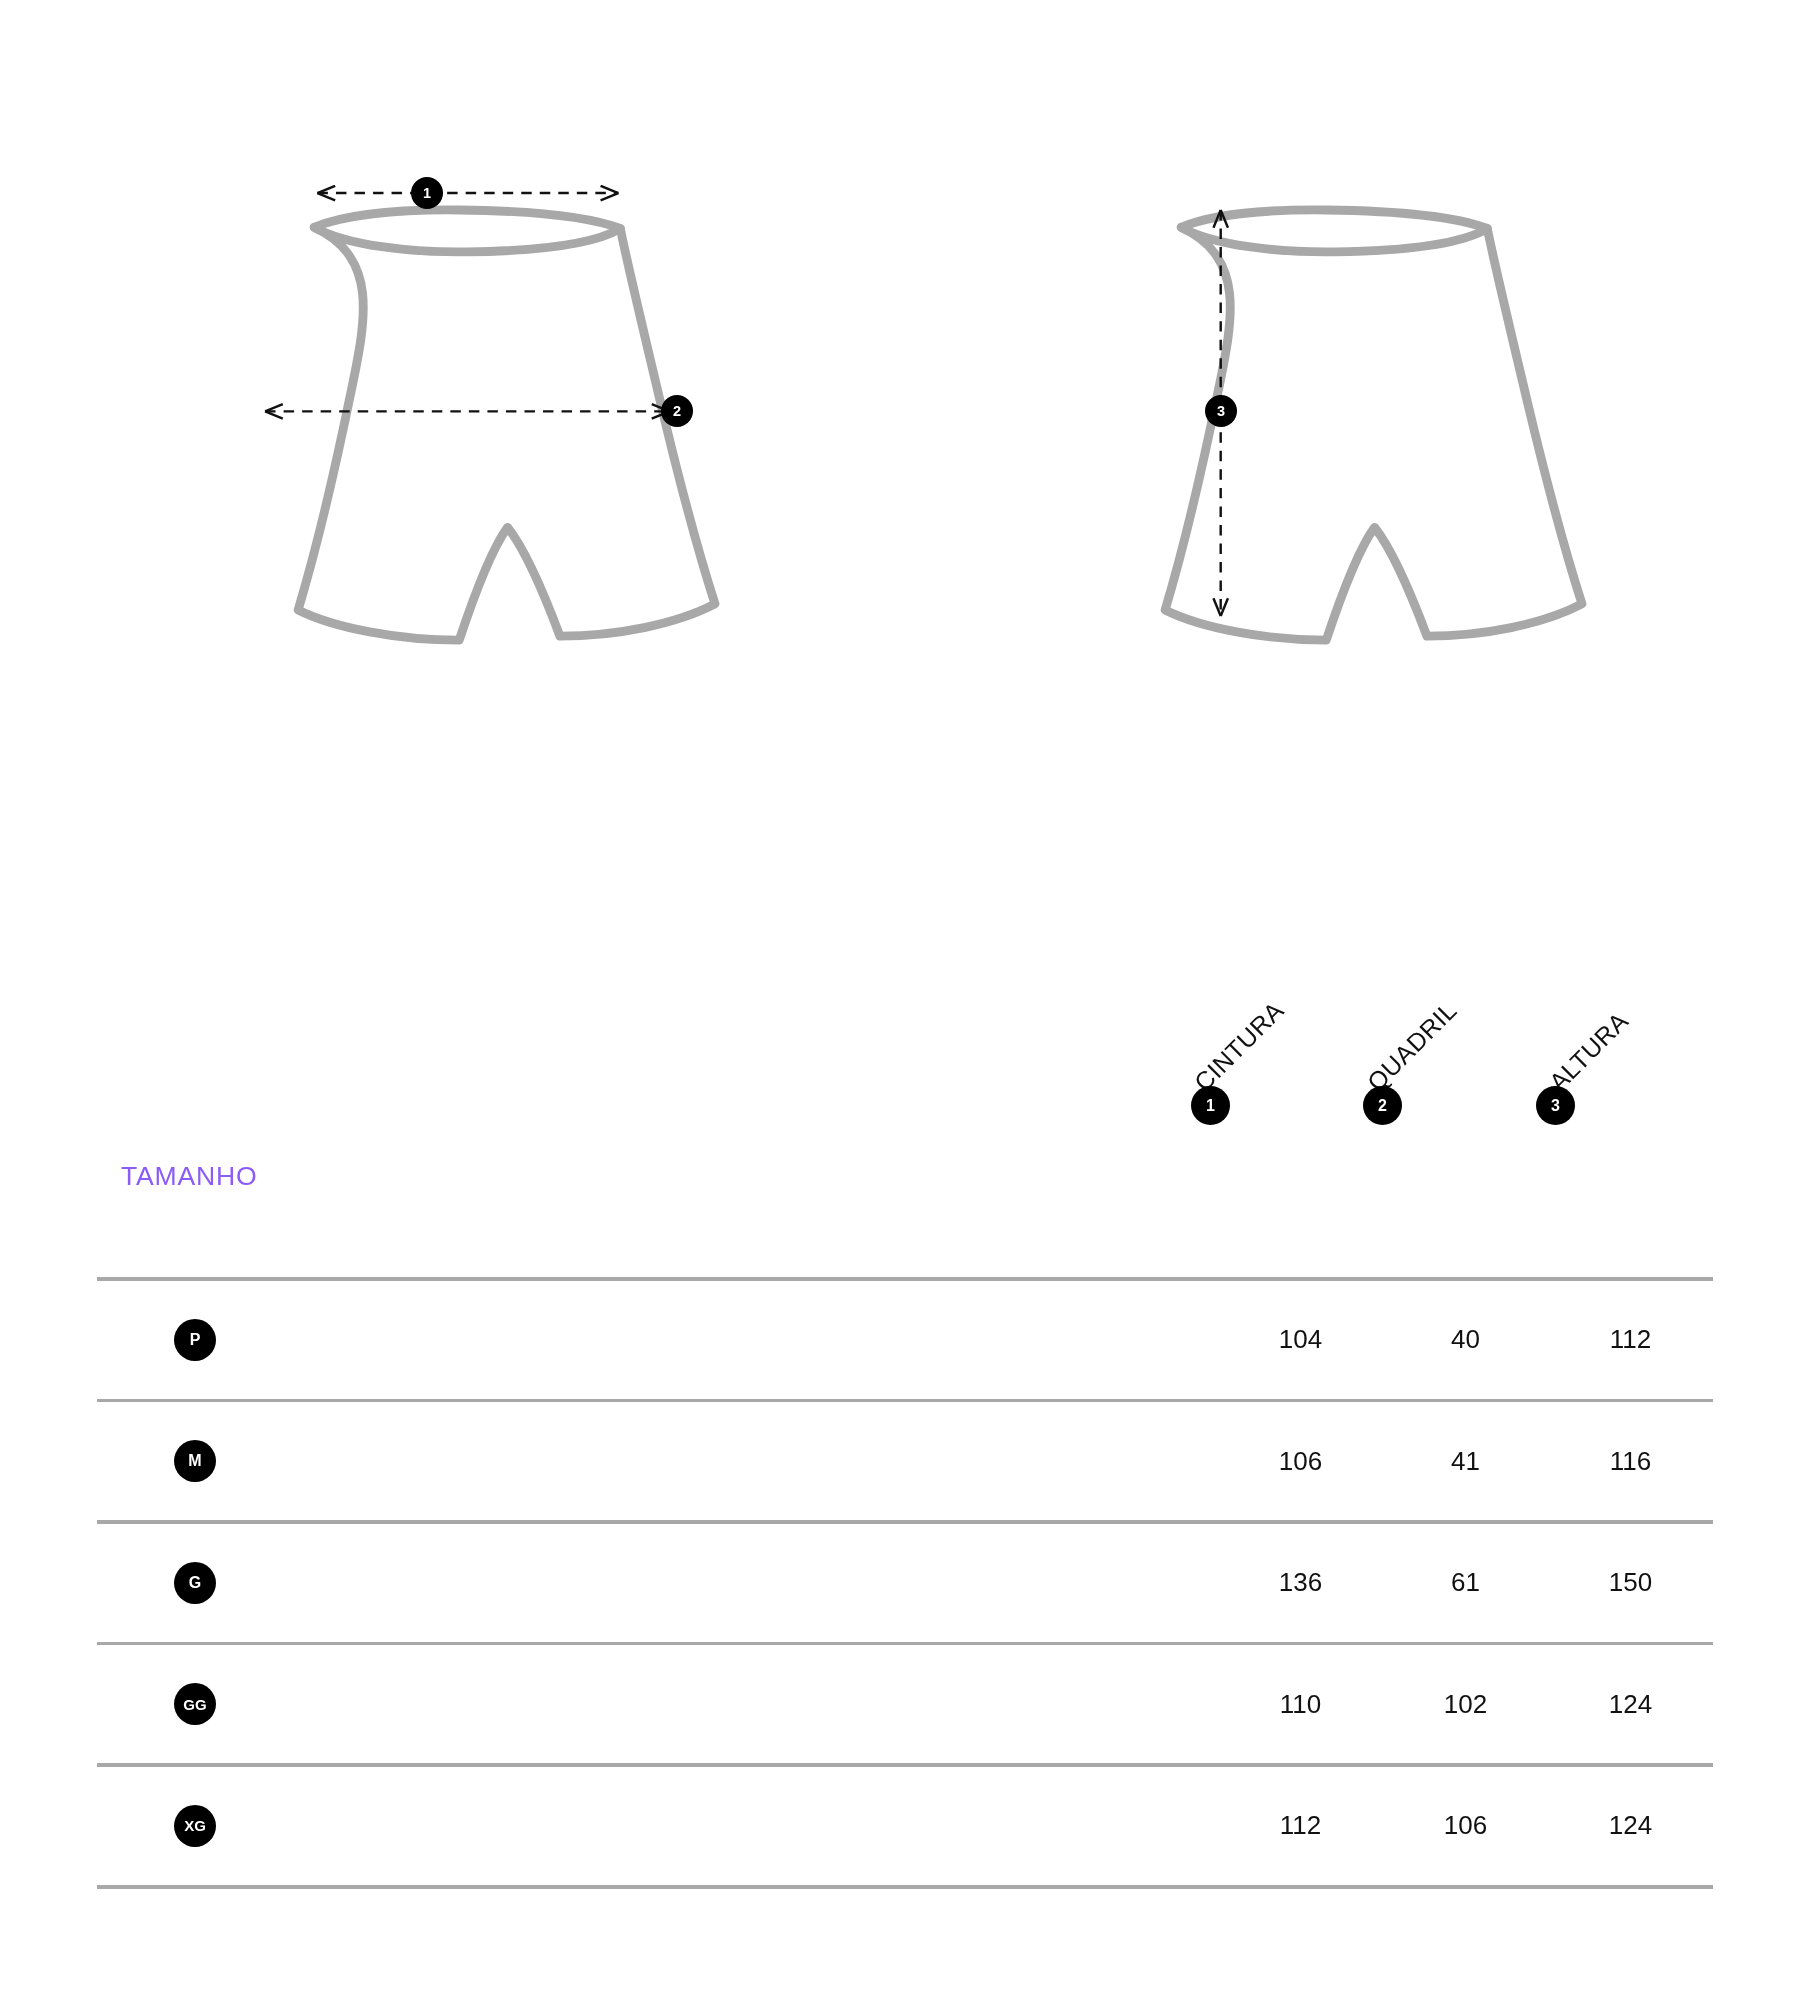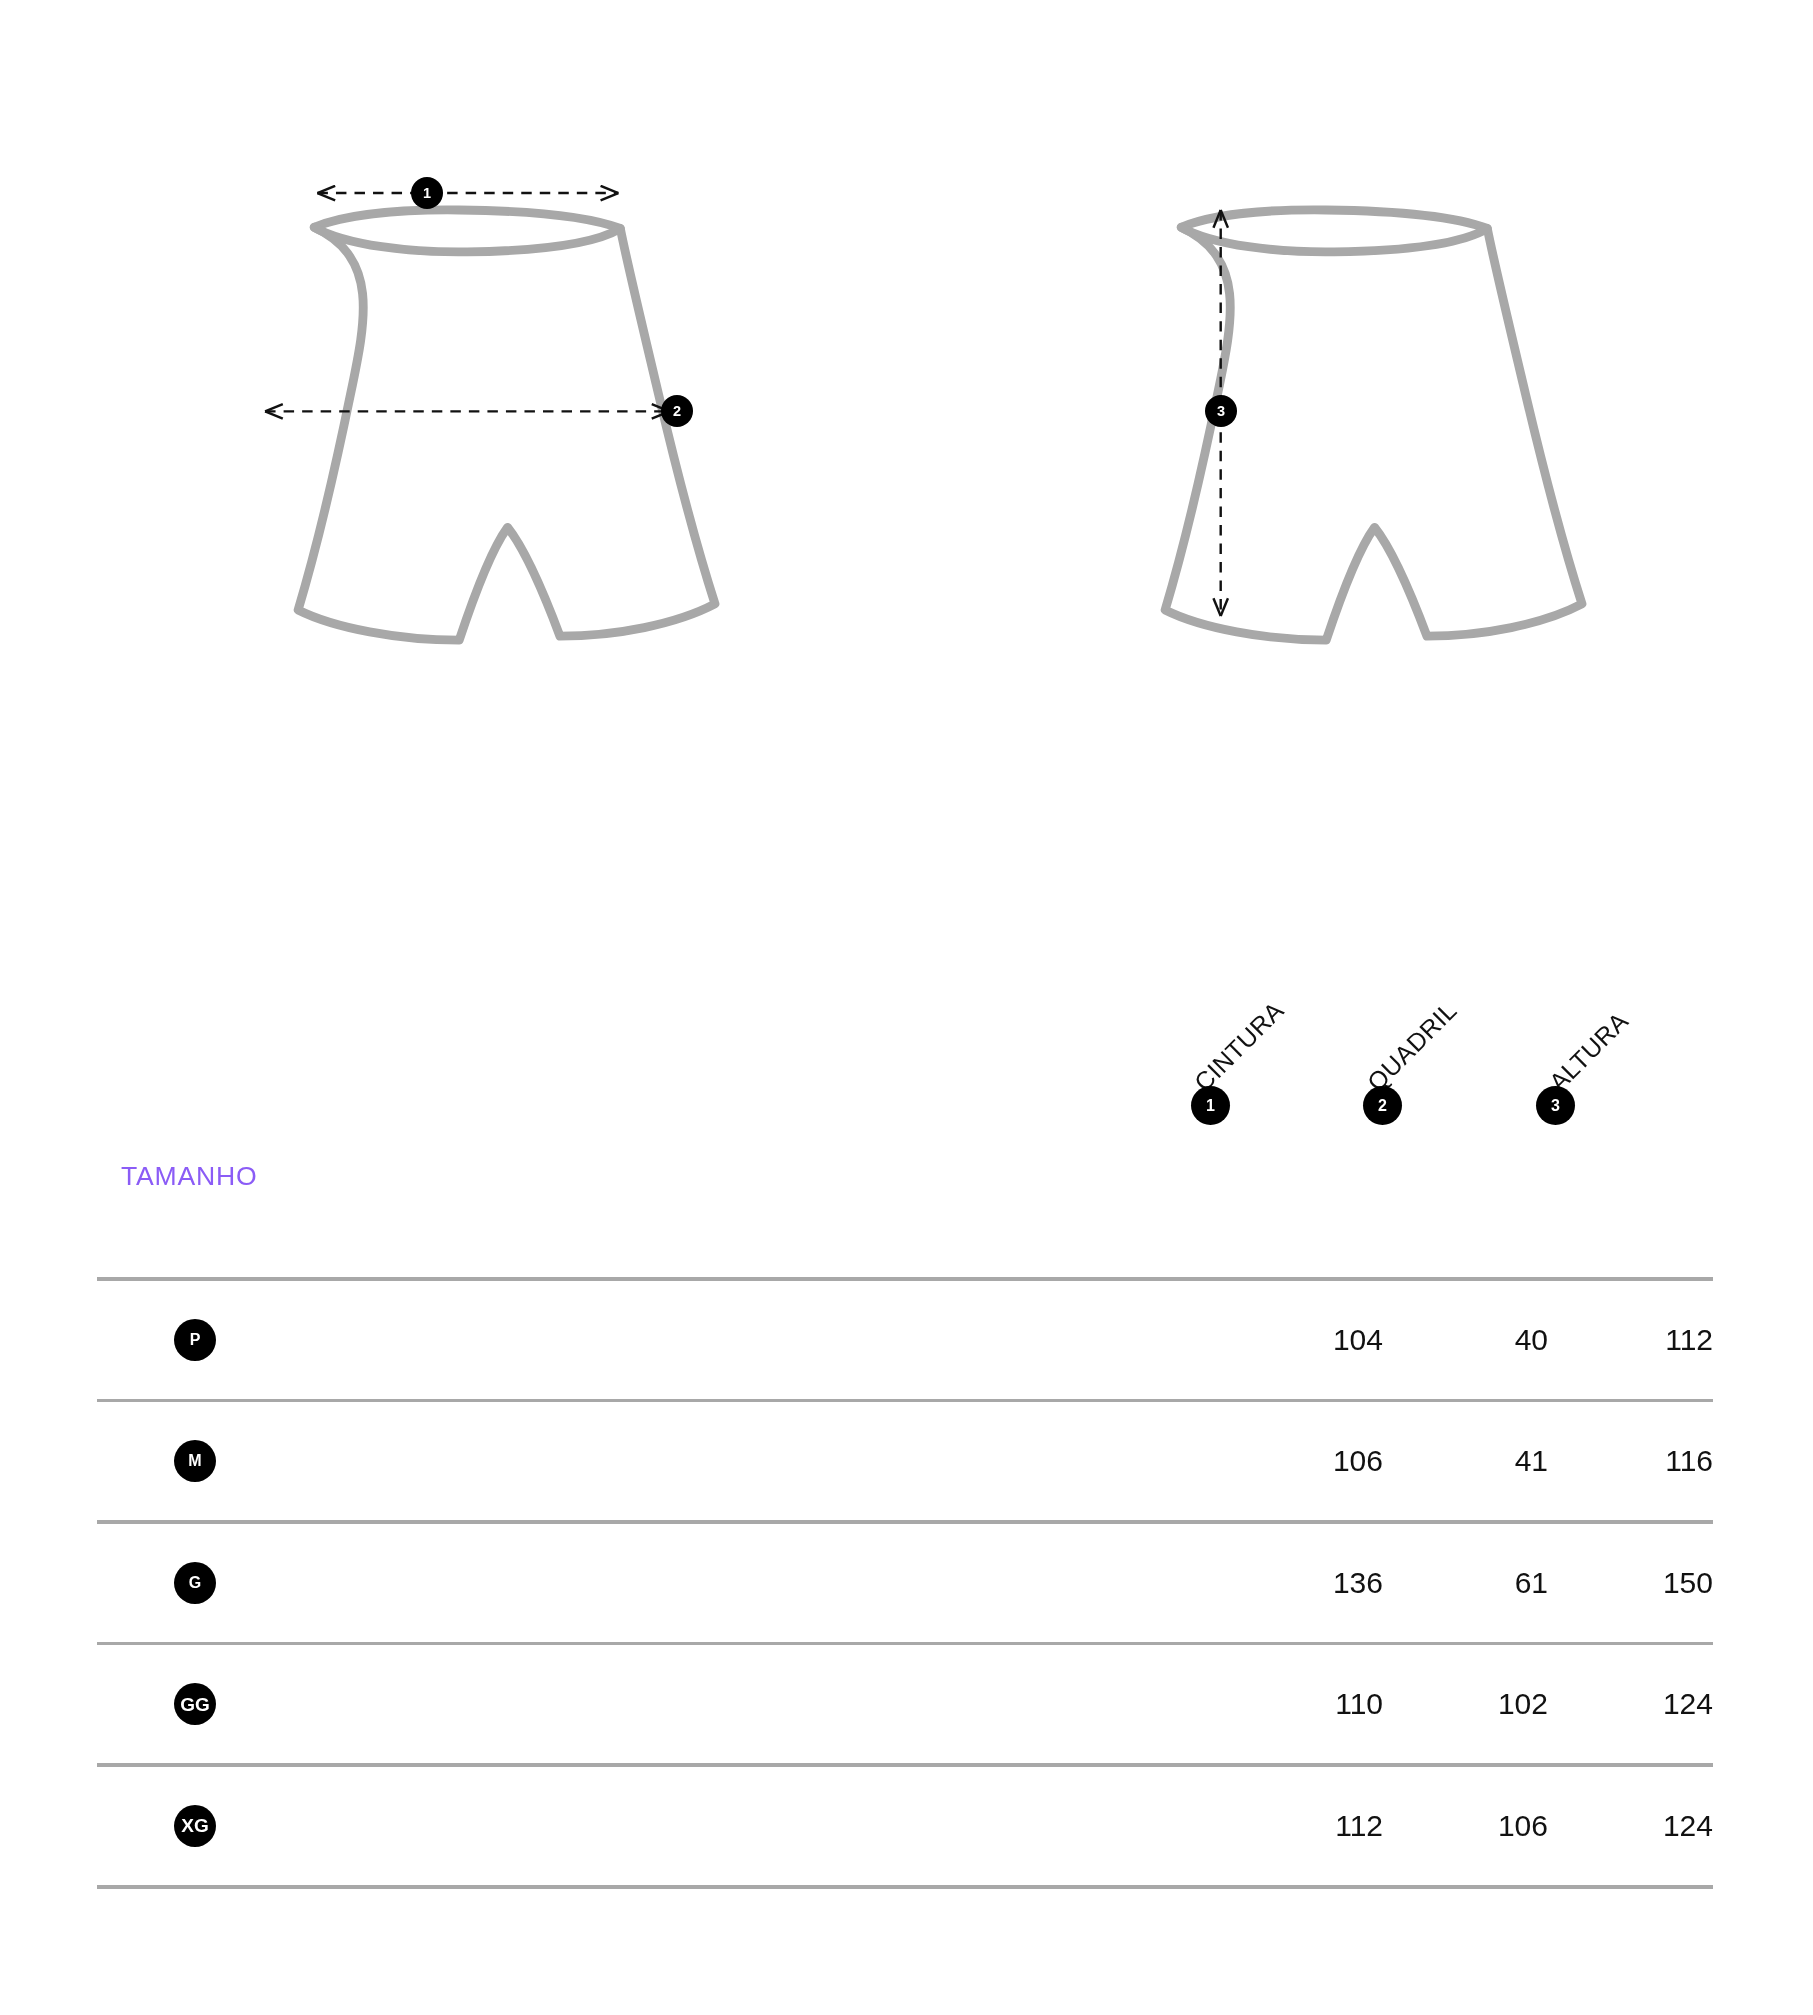--- a/index.html
+++ b/index.html
@@ -121,28 +121,28 @@
     align-items: center;
     padding-left: 77px;
     box-sizing: border-box;
   }
 
   .size-badge {
     width: 42px;
     height: 42px;
     font-size: 16px;
   }
-  .size-badge.small-text { font-size: 19px; }
+  .size-badge.small-text { font-size: 15px; }
 
   .spacer-cell { flex: 1; }
 
   .val-cell {
     width: 165px;
-    text-align: right;
-    font-size: 30px;
+    text-align: center;
+    font-size: 26px;
     color: #111111;
   }
 </style>
 </head>
 <body>
 
 <div class="diagram-area">
 
   <div class="shorts-figure front">
     <svg width="693" height="580" viewBox="0 0 1720 1440" xmlns="http://www.w3.org/2000/svg">

